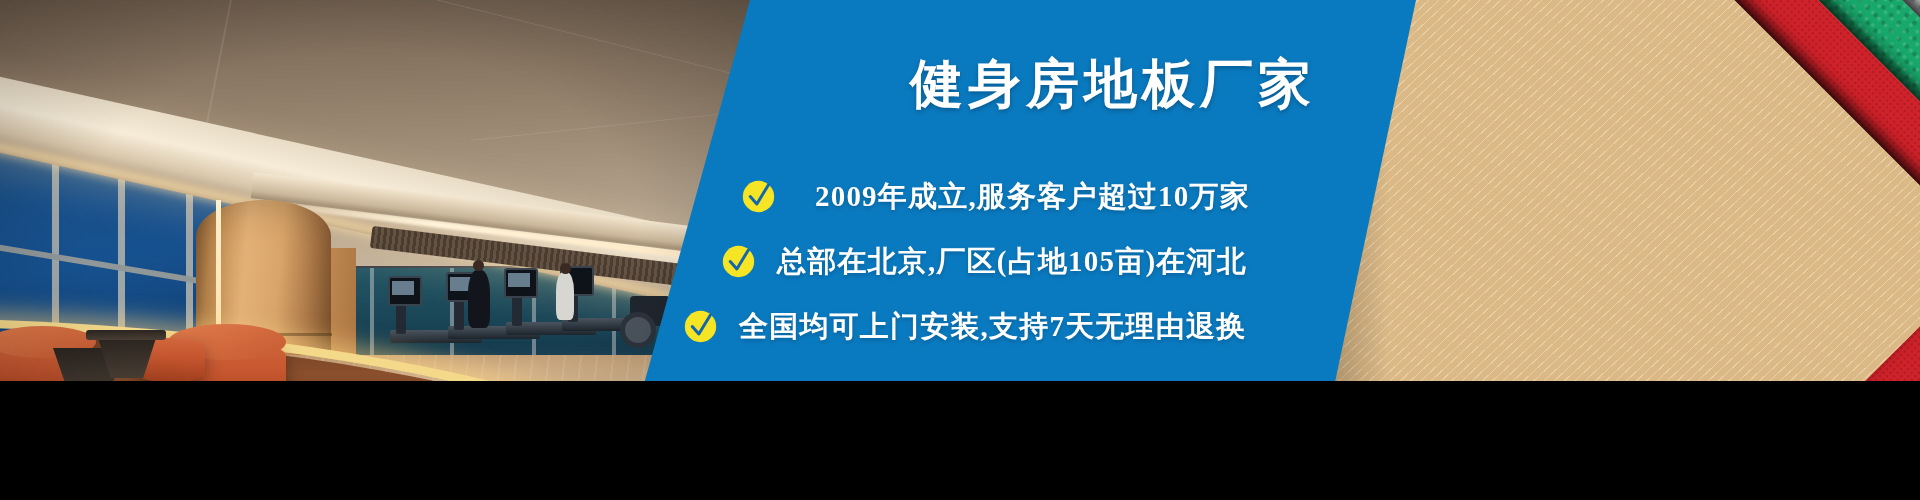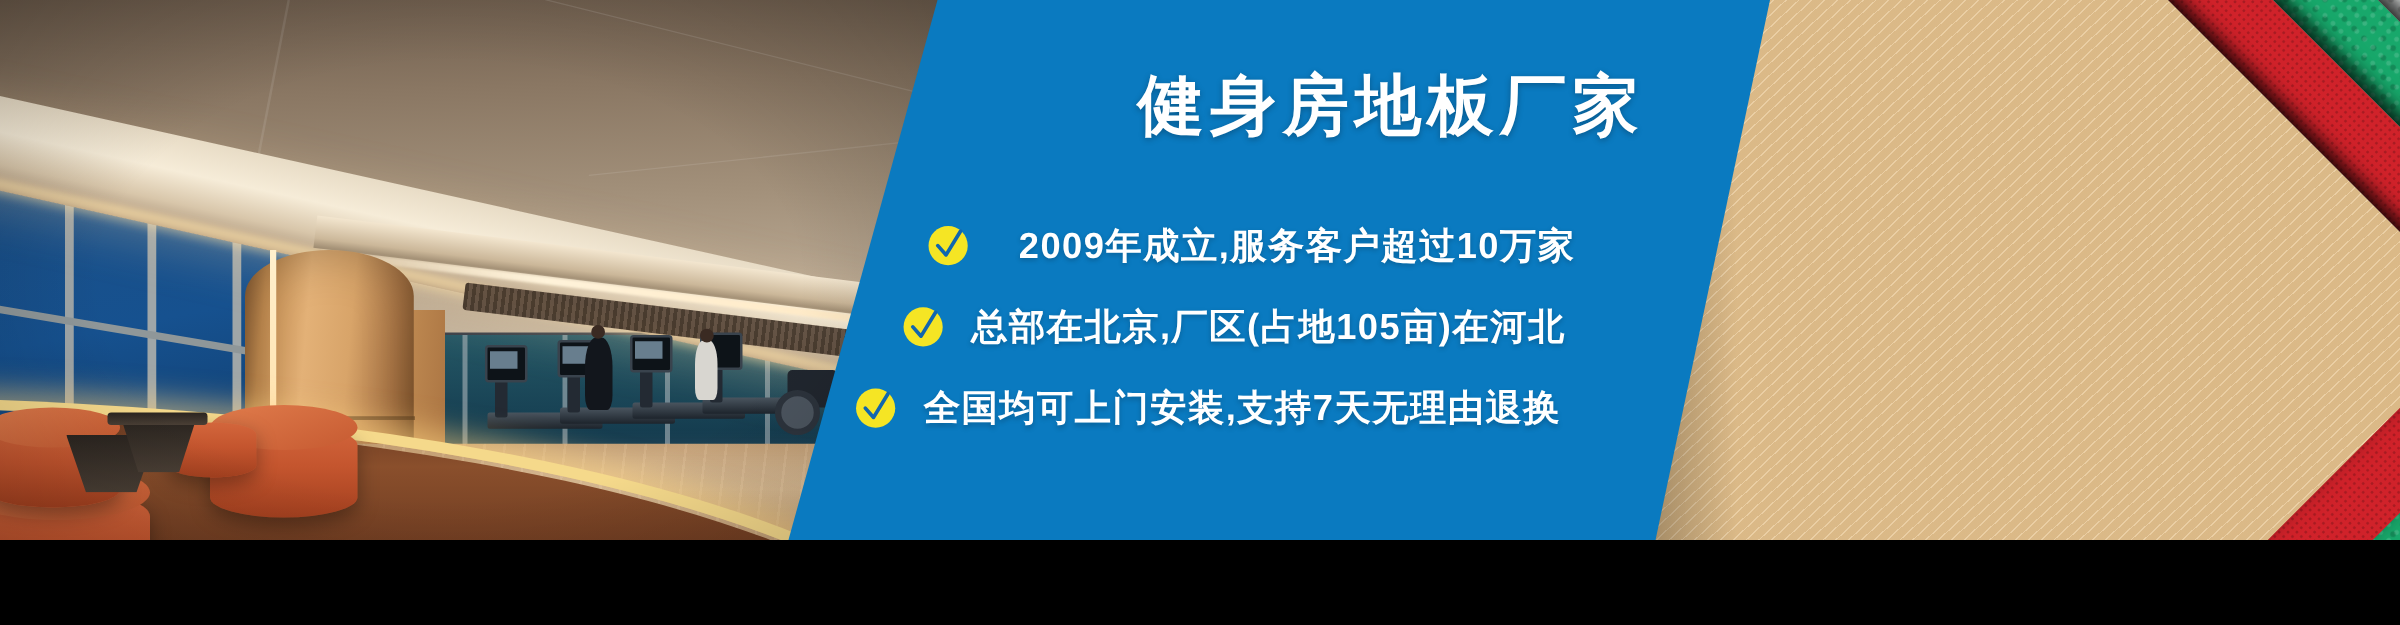--- a/index.html
+++ b/index.html
@@ -8,23 +8,24 @@
     padding: 0;
     background: #000;
   }
   body {
     font-family: "Liberation Sans", "DejaVu Sans", sans-serif;
   }
 
   .banner {
     position: relative;
     width: 1920px;
-    height: 432px;
+    height: 381px;
     overflow: hidden;
     background: #0b0b0b;
+    font-family: Liberation Serif, serif;
   }
 
   
   .photo-left {
     position: absolute;
     left: 0; top: 0;
     width: 800px; height: 500px;
     overflow: hidden;
     background: #6b5744;
   }

